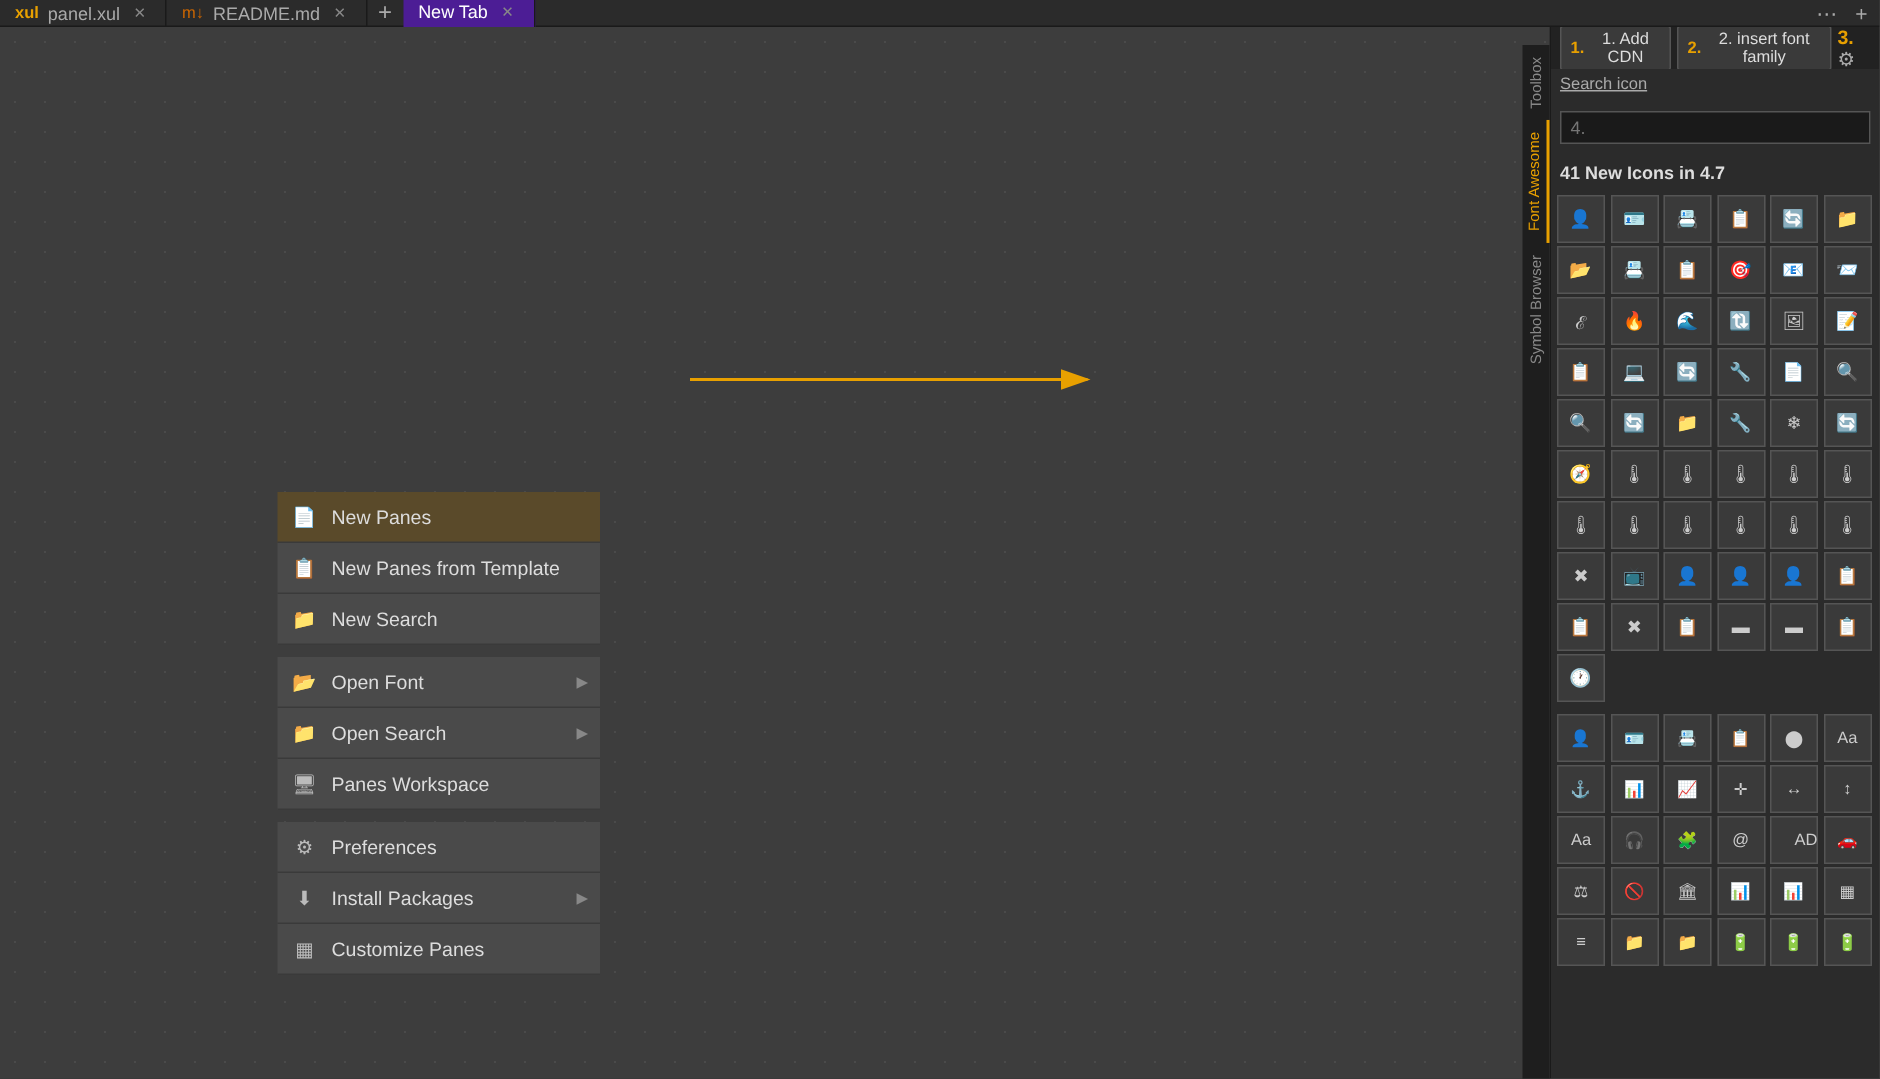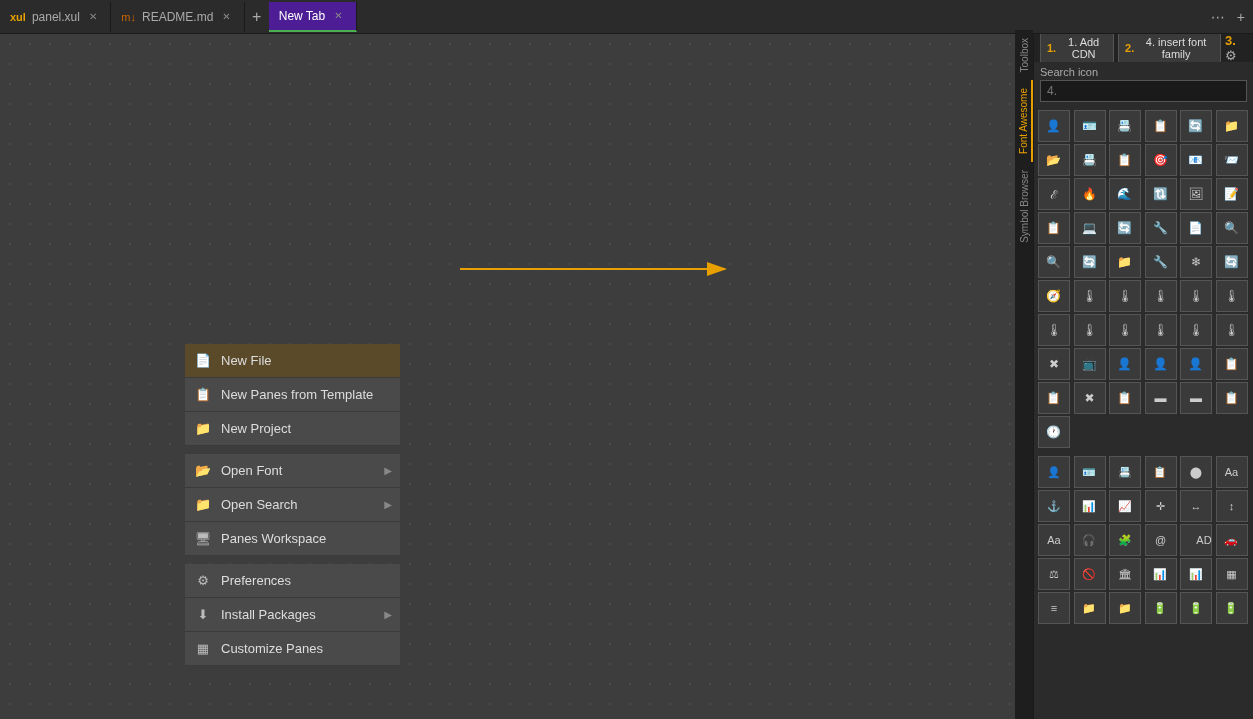--- a/index.html
+++ b/index.html
@@ -11,21 +11,21 @@
       overflow: hidden;
       display: flex;
       flex-direction: column;
     }
 
     
     .tab-bar {
       display: flex;
       align-items: center;
       background: #2b2b2b;
-      height: 34px;
+      height: 18px;
       flex-shrink: 0;
       border-bottom: 1px solid #1a1a1a;
     }
     .tab {
       display: flex;
       align-items: center;
       height: 30px;
       padding: 0 10px;
       font-size: 12px;
       color: #aaa;
@@ -210,21 +210,22 @@
 
     
     .search-area {
       padding: 4px 6px;
       background: #2b2b2b;
       flex-shrink: 0;
     }
     .search-label {
       font-size: 11px;
       color: #aaa;
-      margin-bottom: 2px;
+      margin-bottom: 12px;
+      text-decoration: underline;
     }
     .search-input {
       width: 100%;
       background: #1a1a1a;
       border: 1px solid #555;
       color: #ddd;
       padding: 3px 6px;
       font-size: 12px;
       outline: none;
     }
@@ -317,29 +318,29 @@
         </defs>
         <line x1="0" y1="15" x2="265" y2="15" stroke="#e8a000" stroke-width="2" marker-end="url(#arrowhead)"></line>
       </svg>
     </div>
 
     <div class="menu-panel">
 
       <div class="menu-section">
         <div class="menu-item highlighted">
           <span class="item-icon">📄</span>
-          <span class="item-label">New File</span>
+          <span class="item-label">New Panes</span>
         </div>
         <div class="menu-item">
           <span class="item-icon">📋</span>
           <span class="item-label">New Panes from Template</span>
         </div>
         <div class="menu-item">
           <span class="item-icon">📁</span>
-          <span class="item-label">New Project</span>
+          <span class="item-label">New Search</span>
         </div>
       </div>
 
       <div class="menu-section">
         <div class="menu-item">
           <span class="item-icon">📂</span>
           <span class="item-label">Open Font</span>
           <span class="item-arrow">▶</span>
         </div>
         <div class="menu-item">
@@ -373,34 +374,35 @@
 
   <div class="right-panel">
 
     <div class="toolbox-header">
       <button class="toolbox-btn">
         <span style="color:#e8a000;font-weight:bold;">1.</span>
         <span>1. Add CDN</span>
       </button>
       <button class="toolbox-btn">
         <span style="color:#e8a000;font-weight:bold;">2.</span>
-        <span>4. insert font family</span>
+        <span>2. insert font family</span>
       </button>
       <span class="toolbox-gear">
         <span style="color:#e8a000;font-weight:bold;">3.</span>
         ⚙
       </span>
     </div>
 
     <div class="search-area">
       <div class="search-label">Search icon</div>
       <input type="text" class="search-input" placeholder="4." value="" style="">
     </div>
 
     <div class="icons-section">
+      <div class="section-title">41 New Icons in 4.7</div>
       <div class="icons-grid" id="new-icons-grid">
           <div class="icon-cell" style="font-size: 12px;">👤</div>
           <div class="icon-cell" style="font-size: 12px;">🪪</div>
           <div class="icon-cell" style="font-size: 12px;">📇</div>
           <div class="icon-cell" style="font-size: 12px;">📋</div>
           <div class="icon-cell" style="font-size: 12px;">🔄</div>
           <div class="icon-cell" style="font-size: 12px;">📁</div>
           <div class="icon-cell" style="font-size: 12px;">📂</div>
           <div class="icon-cell" style="font-size: 12px;">📇</div>
           <div class="icon-cell" style="font-size: 12px;">📋</div>

